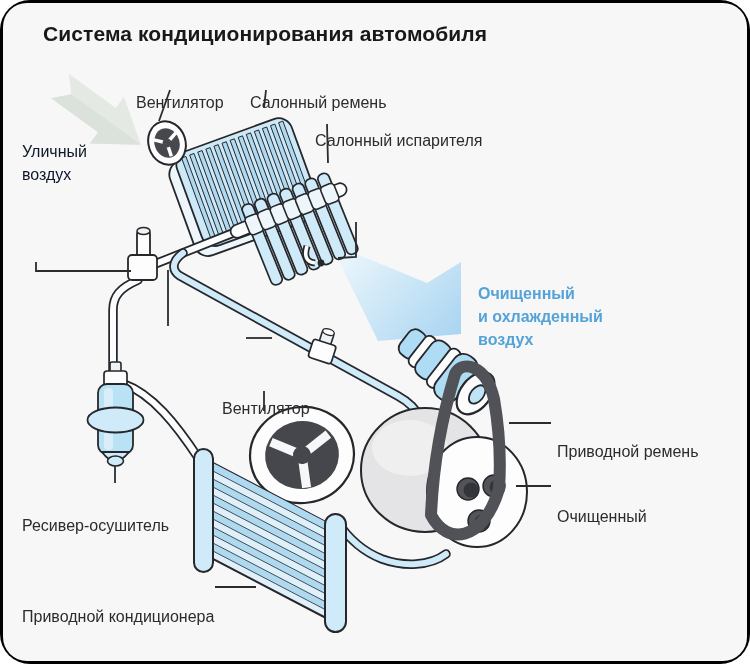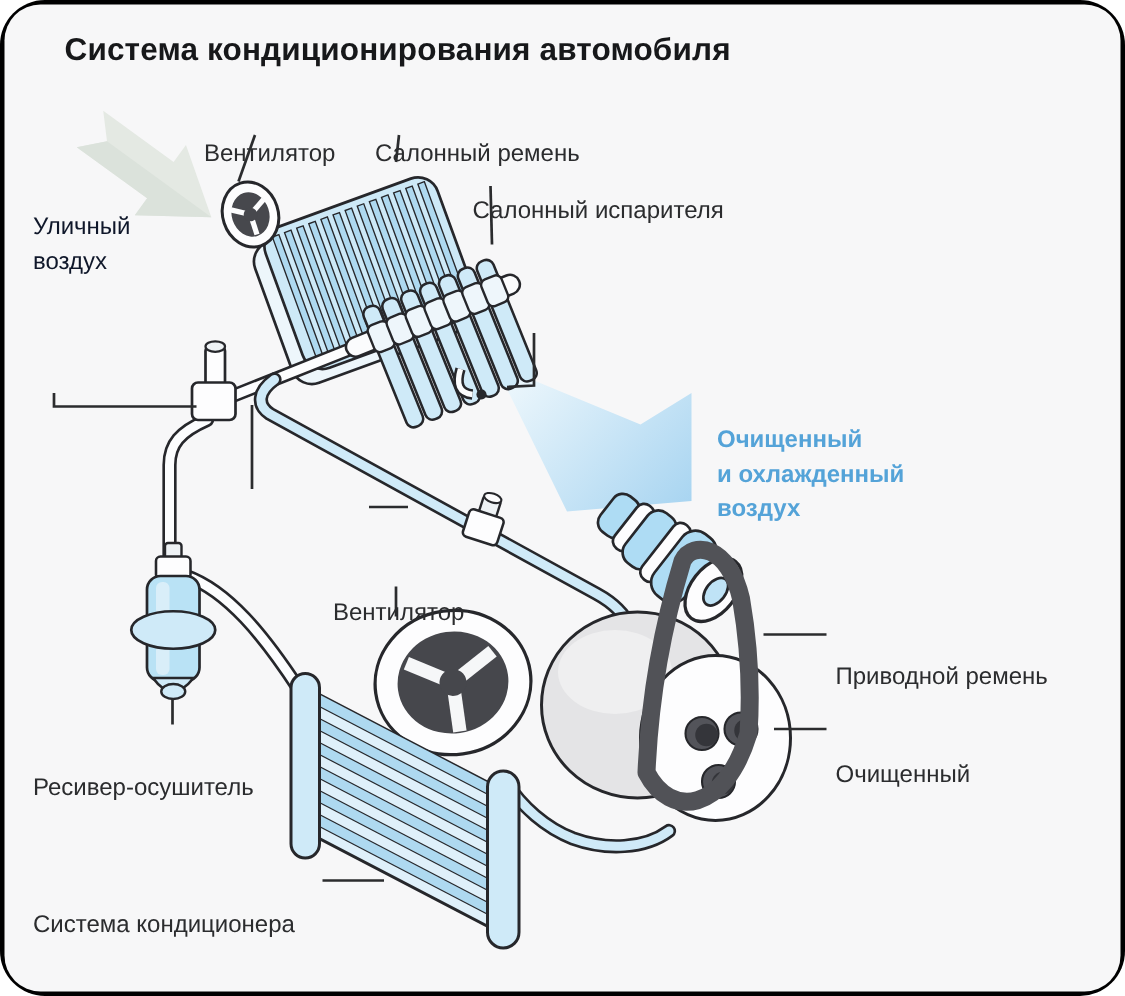--- a/index.html
+++ b/index.html
@@ -221,14 +221,14 @@
   <div class="lbl" style="left:315px;top:100px">Салонный испарителя</div>
   <div class="lbl muted" style="left:22px;top:111px">Уличный
 воздух</div>
   <div class="lbl accent" style="left:478px;top:253px">Очищенный
 и охлажденный
 воздух</div>
   <div class="lbl" style="left:222px;top:368px">Вентилятор</div>
   <div class="lbl" style="left:557px;top:411px">Приводной ремень</div>
   <div class="lbl" style="left:557px;top:476px">Очищенный</div>
   <div class="lbl" style="left:22px;top:485px">Ресивер-осушитель</div>
-  <div class="lbl" style="left:22px;top:576px">Система кондиционера</div>
+  <div class="lbl" style="left:22px;top:576px">Приводной кондиционера</div>
 </div>
 
 </body></html>

